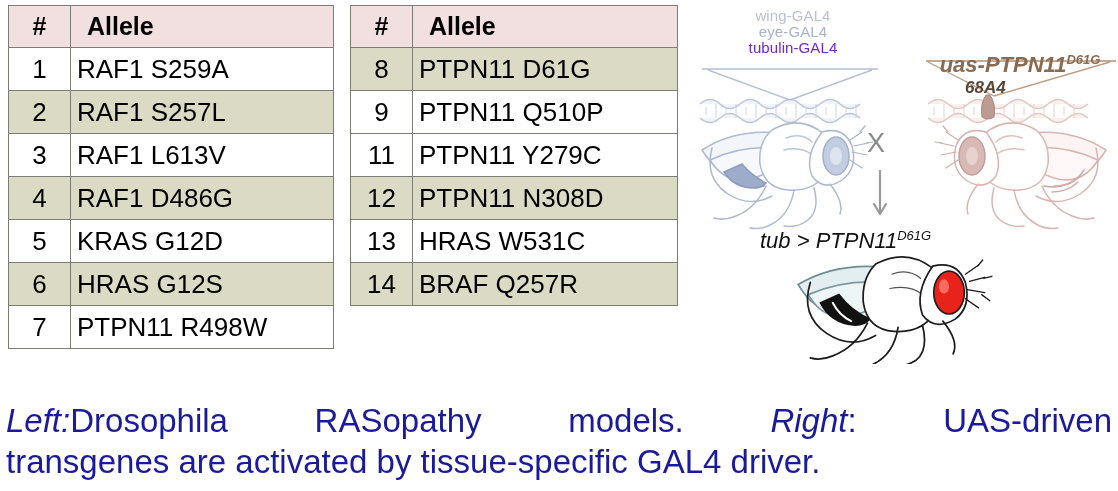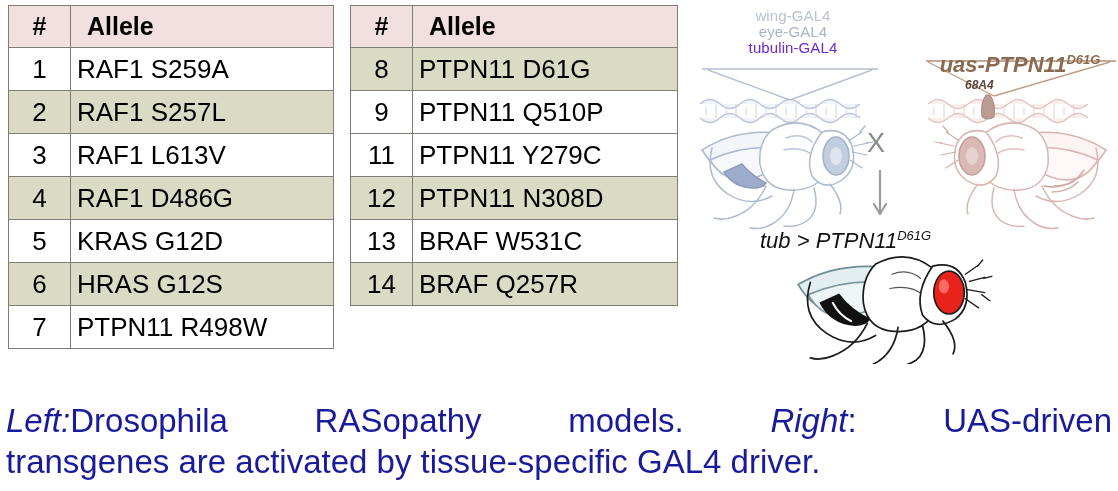--- a/index.html
+++ b/index.html
@@ -96,21 +96,21 @@
     margin-top: 14px;
   }
   .uas-label sup { font-size: 13px; }
 
   .label-68a4 {
     position: absolute;
     left: 275px;
     top: 78px;
     font-style: italic;
     font-weight: bold;
-    font-size: 12px;
+    font-size: 17px;
     color: #5a4638;
   }
 
   .cross-x {
     position: absolute;
     left: 177px;
     top: 128px;
     font-size: 27px;
     color: #8a8a8a;
     font-family: "Liberation Sans", sans-serif;
@@ -207,21 +207,21 @@
         <tr class="row-white">
           <td class="col-num">11</td>
           <td class="col-name">PTPN11 Y279C</td>
         </tr>
         <tr class="row-beige">
           <td class="col-num">12</td>
           <td class="col-name">PTPN11 N308D</td>
         </tr>
         <tr class="row-white">
           <td class="col-num">13</td>
-          <td class="col-name">BRAF W531C</td>
+          <td class="col-name">HRAS W531C</td>
         </tr>
         <tr class="row-beige">
           <td class="col-num">14</td>
           <td class="col-name">BRAF Q257R</td>
         </tr>
       </tbody>
   </table>
 
 </div>
 

